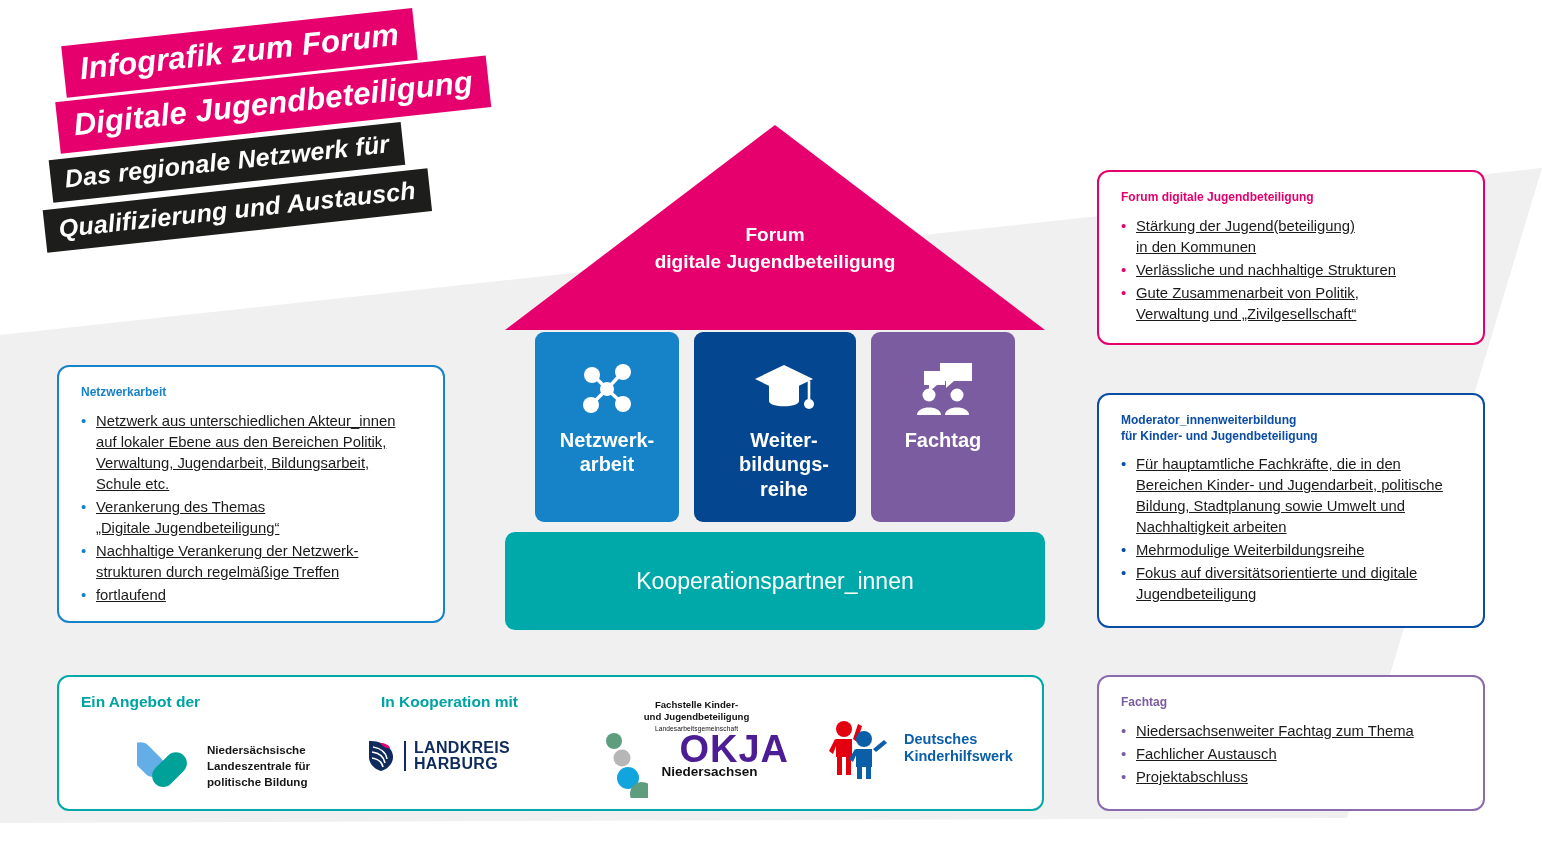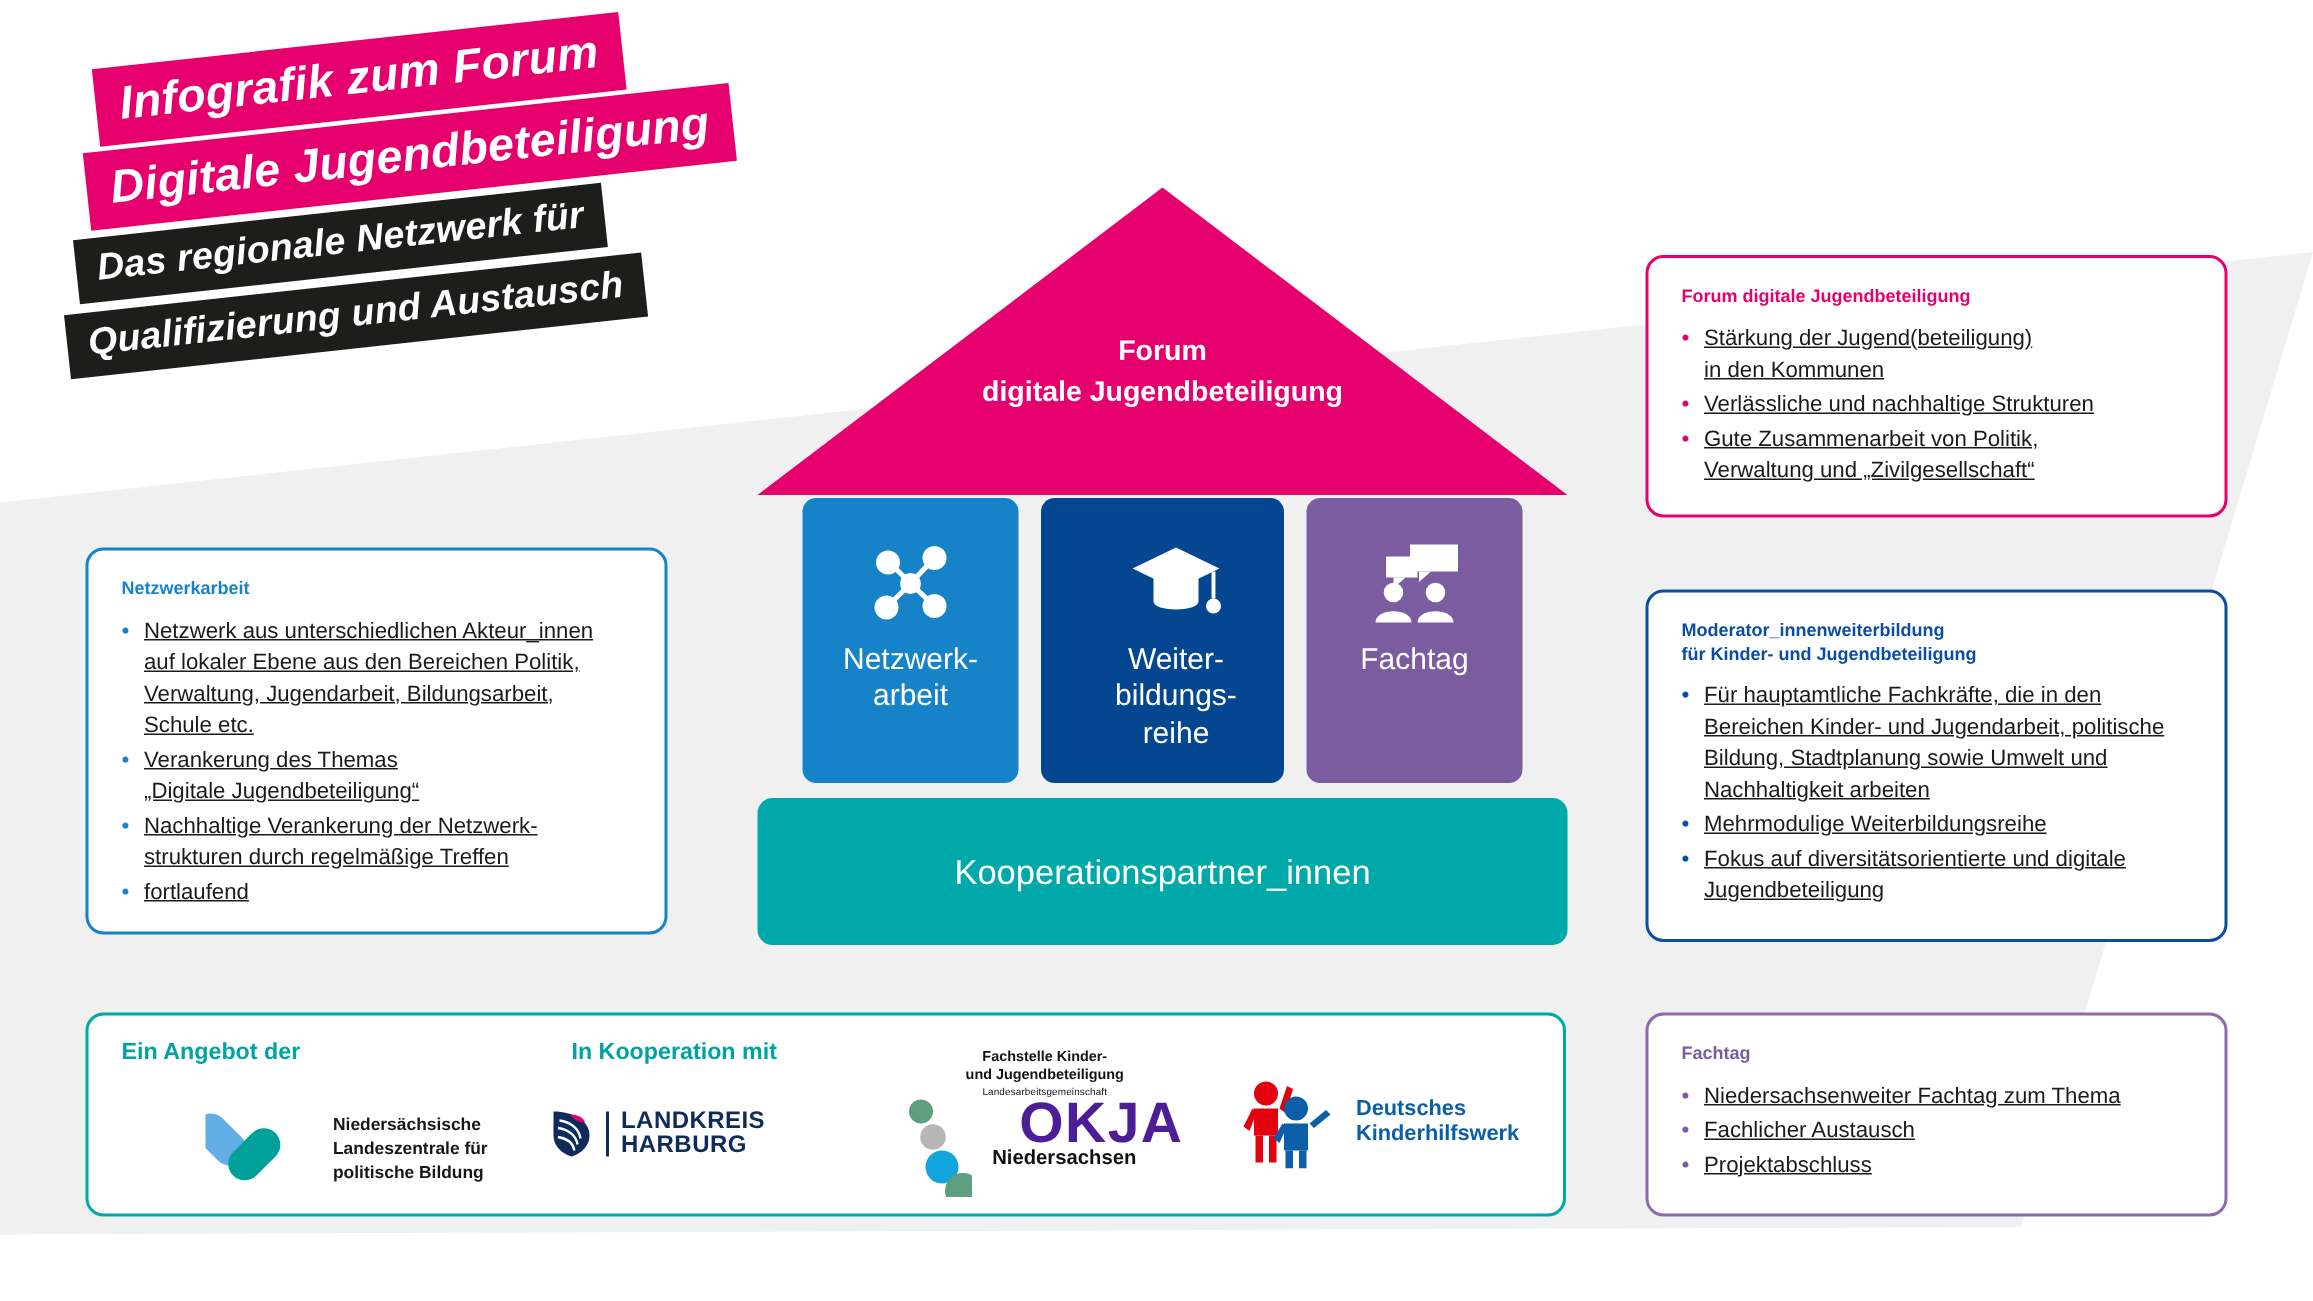--- a/index.html
+++ b/index.html
@@ -45,21 +45,21 @@
   .pillars { position:absolute; left:535px; top:332px; width:480px; height:190px; display:flex; gap:15px; z-index:3; }
   .pillar {
     flex: 1; border-radius: 9px; position: relative;
     display:flex; flex-direction:column; align-items:center; justify-content:flex-start;
   }
   .pillar.p1 { background:#1683C8; }
   .pillar.p2 { background:#04468F;padding-left:18px; }
   .pillar.p3 { background:#7B5CA0; }
   .pillar .ico { margin-top: 26px; height: 62px; display:flex; align-items:center; justify-content:center; }
   .pillar .plabel {
-    color:#fff; font-weight:normal; font-size:20px; line-height:1.22;
+    color:#fff; font-weight:bold; font-size:20px; line-height:1.22;
     text-align:center; margin-top: 8px; white-space: pre-line;
   }
   .base {
     position:absolute; left:505px; top:532px; width:540px; height:98px;
     background:#00A9A9; border-radius:10px; z-index:3;
     display:flex; align-items:center; justify-content:center;
   }
   .base-label { color:#fff; font-weight:normal; font-size:23px; }
 
   
@@ -87,21 +87,21 @@
 
   
   .partners {
     position:absolute; left:57px; top:675px; width:987px; height:136px;
     background:#fff; border:2px solid #00A9A9; border-radius:12px; z-index:5;
   }
   .pheads { position:absolute; left:22px; top:16px; width:100%; }
   .phead { position:absolute; color:#00A3A3; font-weight:bold; font-size:15.5px; }
   .phead.h1 { left:0px; }
   .phead.h2 { left:300px; }
-  .logo-nlpb { position:absolute; left:78px; top:53px; display:flex; align-items:center; gap:27px; }
+  .logo-nlpb { position:absolute; left:78px; top:53px; display:flex; align-items:center; gap:12px; }
   .nlpb-txt { font-size:11.6px; line-height:1.38; font-weight:bold; color:#161615; white-space:pre-line; }
   .logo-lkh { position:absolute; left:307px; top:62px; display:flex; align-items:center; gap:8px; }
   .lkh-txt { font-size:16px; font-weight:bold; color:#0E2B5C; line-height:1.02; letter-spacing:.3px; white-space:pre-line; }
   .logo-okja { position:absolute; left:545px; top:22px; width:185px; }
   .okja-head { font-size:9.6px; font-weight:bold; color:#111; line-height:1.28; text-align:center; white-space:pre-line; }
   .okja-sub { font-size:6.6px; color:#111; text-align:center; letter-spacing:.1px; margin-top:1px; }
   .okja-word { font-size:38px; font-weight:bold; color:#4c1d95; letter-spacing:1px; line-height:.92; text-align:right; margin-left:24px; }
   .okja-land { font-size:13.5px; font-weight:bold; color:#111; text-align:center; margin-left:26px; margin-top:-2px; }
   .logo-dkhw { position:absolute; left:765px; top:40px; display:flex; align-items:center; gap:8px;justify-content:space-between; }
   .dkhw-txt { font-size:14.5px; font-weight:bold; color:#0A5FA8; line-height:1.14; white-space:pre-line; }

